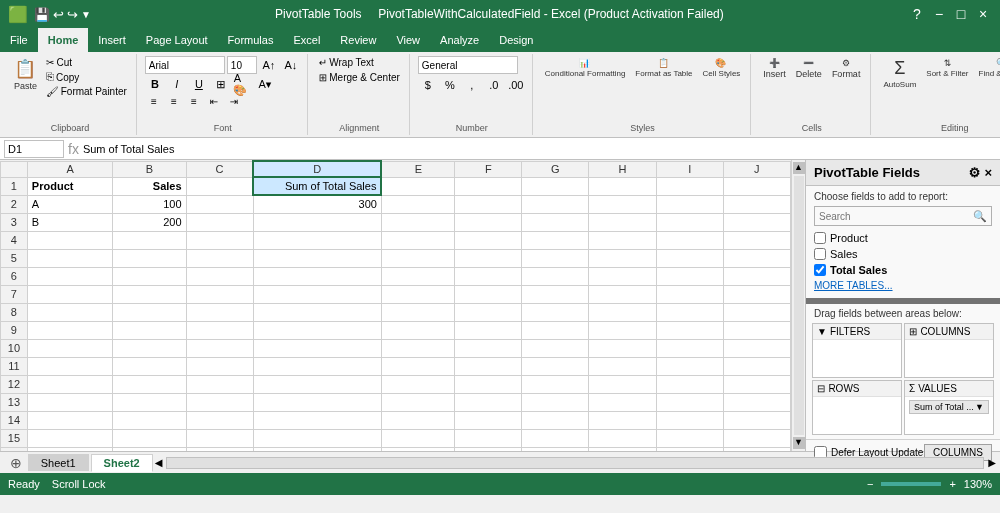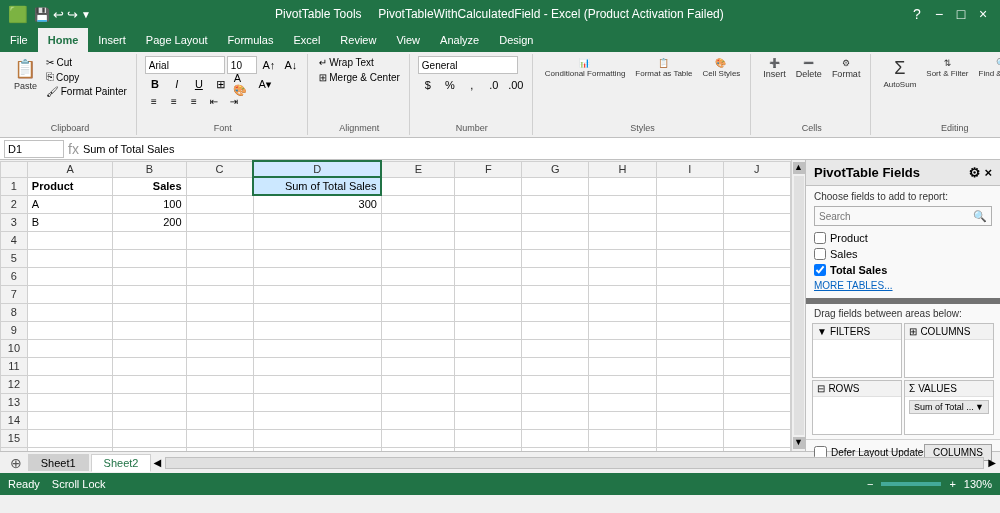--- a/index.html
+++ b/index.html
@@ -246,21 +246,21 @@
       border: 1px solid #d0d0d0;
       border-bottom: none;
       background: #d0d0d0;
       font-size: 11px;
       cursor: pointer;
       margin-right: 2px;
     }
     .sheet-tab.active {
       background: white;
       color: #217346;
-      font-weight: normal;
+      font-weight: bold;
       border-bottom: 1px solid white;
     }
     .add-sheet-btn { font-size: 14px; cursor: pointer; padding: 0 6px; color: #555; }
 
     
     .bottom-bar {
       display: flex;
       align-items: center;
       justify-content: space-between;
       background: #f0f0f0;

